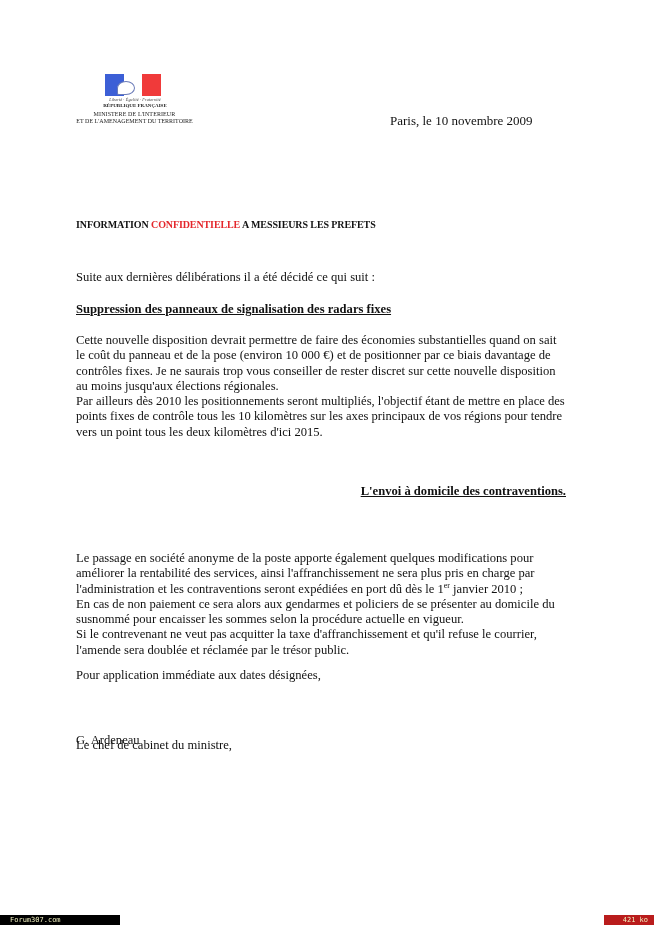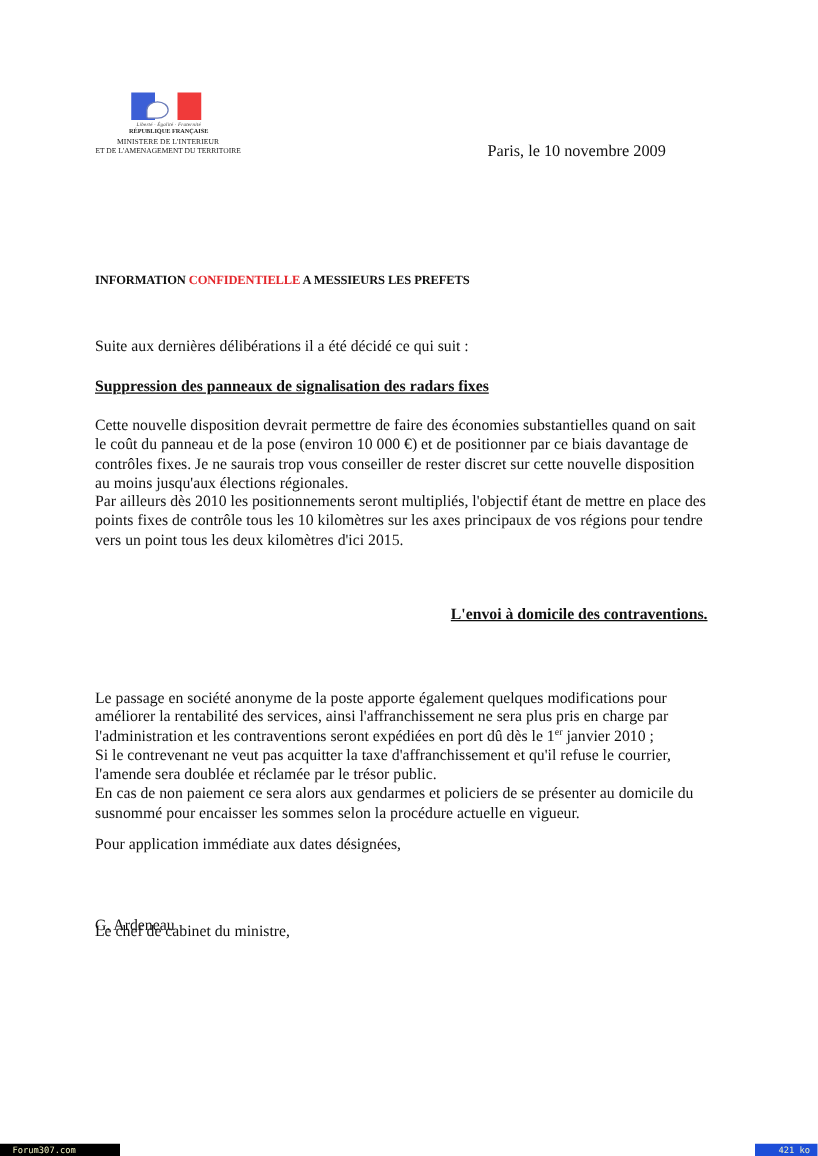--- a/index.html
+++ b/index.html
@@ -19,24 +19,24 @@
   .min1 { position: absolute; left: 0; top: 39px; width: 125px; text-align: center;
           font-size: 6px; color: #222; letter-spacing: 0.1px; }
   .min2 { position: absolute; left: 0; top: 46px; width: 125px; text-align: center;
           font-size: 6px; color: #222; }
   .date { position: absolute; left: 390px; top: 113px; font-size: 13px; }
   .title { position: absolute; left: 76px; top: 219px; font-size: 10px; font-weight: bold; letter-spacing: -0.1px; }
   .title .red { color: #e4262b; }
   .text { position: absolute; left: 76px; font-size: 12.6px; line-height: 15.3px; width: 490px; }
   .heading { font-weight: bold; text-decoration: underline; }
   sup { font-size: 8px; line-height: 0; vertical-align: 5px; }
-  .footer-left { position: absolute; left: 0; top: 915px; width: 96px; height: 10px; background: #000;
+  .footer-left { position: absolute; left: 0; top: 915px; width: 120px; height: 10px; background: #000;
                  color: #f2f2c0; font-family: "DejaVu Sans Mono", monospace; font-size: 7px; line-height: 10px;
                  padding-left: 10px; box-sizing: border-box; }
-  .footer-right { position: absolute; left: 604px; top: 915px; width: 50px; height: 10px; background: #1d4ed8;
+  .footer-right { position: absolute; left: 604px; top: 915px; width: 50px; height: 10px; background: #b91c1c;
                   color: #f2f2c0; font-family: "DejaVu Sans Mono", monospace; font-size: 7px; line-height: 10px;
                   text-align: right; padding-right: 6px; box-sizing: border-box; }
 </style>
 </head>
 <body>
 
 <div class="logo">
   <div class="flag">
     <div class="b"></div>
       <div class="w"></div>
@@ -59,22 +59,22 @@
 
 <div class="text" style="top:333px;">
   <div>Cette nouvelle disposition devrait permettre de faire des économies substantielles quand on sait le coût du panneau et de la pose (environ 10 000 €)  et de positionner par ce biais davantage de contrôles fixes. Je ne saurais trop vous conseiller de rester discret sur cette nouvelle disposition au moins jusqu'aux élections régionales.</div>
   <div>Par ailleurs dès 2010 les positionnements  seront multipliés, l'objectif étant de mettre en place des points fixes de contrôle tous les 10 kilomètres sur les axes principaux de vos régions pour tendre vers un point tous les deux kilomètres d'ici 2015.</div>
 </div>
 
 <div class="text heading" style="top:484px;text-align:right;">L'envoi à domicile des contraventions.</div>
 
 <div class="text" style="top:515px;margin-top:36px;">
   <div><span>Le passage en société anonyme de la poste apporte également quelques modifications pour améliorer la rentabilité des services, ainsi l'affranchissement ne sera plus pris en charge par l'administration et les contraventions seront expédiées en port dû dès le 1</span><sup>er</sup><span> janvier 2010 ;</span></div>
+  <div>En cas de non paiement ce sera alors aux gendarmes et policiers de se présenter au domicile du susnommé pour encaisser les sommes selon la procédure actuelle en vigueur.</div>
   <div>Si le contrevenant ne veut pas acquitter la taxe d'affranchissement et qu'il refuse le courrier, l'amende sera doublée et réclamée par le trésor public.</div>
-  <div>En cas de non paiement ce sera alors aux gendarmes et policiers de se présenter au domicile du susnommé pour encaisser les sommes selon la procédure actuelle en vigueur.</div>
 </div>
 
 <div class="text" style="top:668px;">Pour application immédiate aux dates désignées,</div>
 <div class="text" style="top:738px;">Le chef de cabinet du ministre,</div>
 <div class="text" style="top:733px;">G. Ardeneau</div>
 
 <div class="footer-left">Forum307.com</div>
 <div class="footer-right">421 ko</div>
 
 </body></html>

